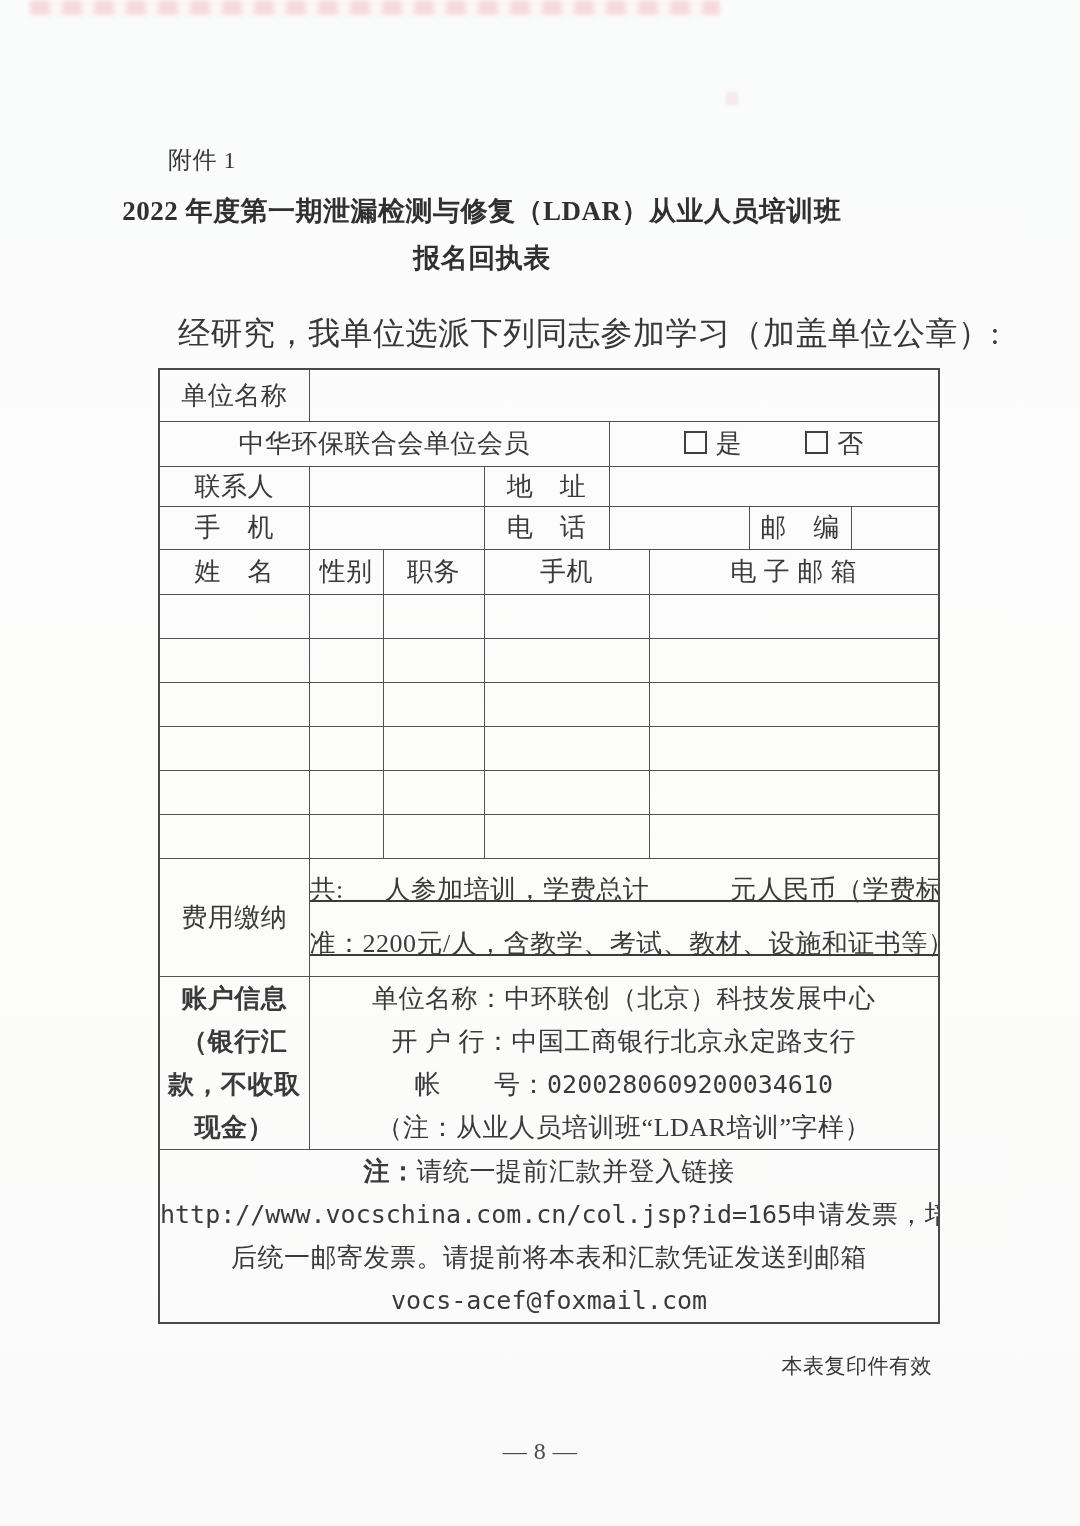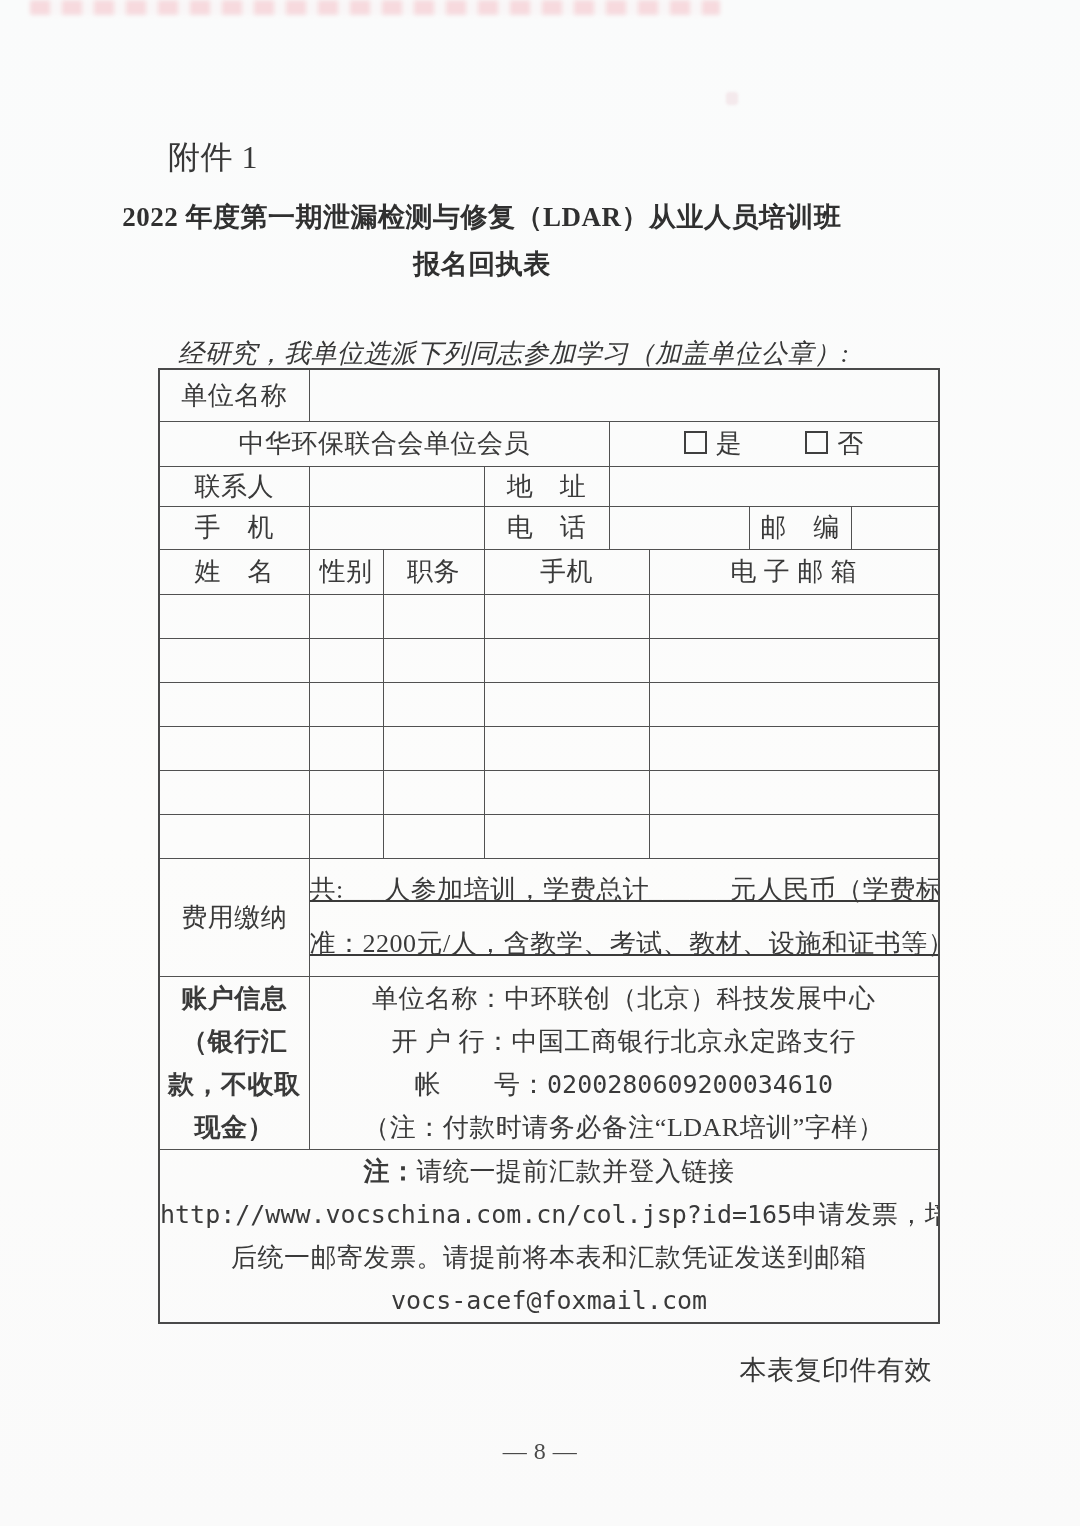--- a/index.html
+++ b/index.html
@@ -16,24 +16,24 @@
     position: absolute; left: 30px; top: 0; width: 690px; height: 15px;
     background: repeating-linear-gradient(90deg,
       rgba(242,166,176,0.38) 0 20px, rgba(242,166,176,0.05) 20px 32px);
     filter: blur(2px);
     border-radius: 2px;
   }
   .artifact-dot {
     position: absolute; left: 726px; top: 92px; width: 12px; height: 13px;
     background: rgba(225,170,180,0.22); filter: blur(1.5px); border-radius: 3px;
   }
-  .attachment { position: absolute; left: 168px; top: 136px; font-size: 32px; }
-  .title-block { position: absolute; left: 0; top: 194px; width: 964px; text-align: center; }
+  .attachment { position: absolute; left: 168px; top: 144px; font-size: 24px; }
+  .title-block { position: absolute; left: 0; top: 188px; width: 964px; text-align: center; }
   .title-line { font-size: 27px; font-weight: 700; line-height: 47px; color: #303030; }
-  .intro { position: absolute; left: 178px; top: 336px; font-size: 26px; font-style: italic; }
+  .intro { position: absolute; left: 178px; top: 312px; font-size: 32px; }
   table.form {
     position: absolute; left: 158px; top: 368px;
     width: 780px; border-collapse: collapse; table-layout: fixed;
     border: 2px solid #4a4a4a;
     font-size: 26px; color: #3a3a3a;
   }
   table.form td {
     border: 1px solid #515151;
     text-align: center; vertical-align: middle;
     padding: 0; overflow: hidden;
@@ -50,21 +50,21 @@
   .cb-gap { margin-left: 56px; }
   .fee-content { text-align: left; padding: 4px 4px 4px 16px; }
   .fee-line { line-height: 54px; white-space: nowrap; text-decoration: underline; }
   .account-label-line { line-height: 43px; font-weight: bold; }
   .account-content { text-align: left; padding-left: 16px; }
   .account-line { line-height: 43px; white-space: nowrap; }
   .mono { font-family: "DejaVu Sans Mono", "Liberation Mono", monospace; letter-spacing: 0; font-size: 25px; }
   .notes-content { text-align: left; padding: 10px 14px 8px 16px; }
   .notes-line { line-height: 43px; white-space: nowrap; }
   .bold { font-weight: 700; }
-  .copy-note { position: absolute; right: 148px; top: 1352px; font-size: 27px; }
+  .copy-note { position: absolute; right: 148px; top: 1352px; font-size: 21px; }
   .page-footer { position: absolute; left: 0; top: 1438px; width: 1080px; text-align: center; font-size: 24px; color: #4a4a4a; }
 </style>
 </head>
 <body>
 
 <div class="artifact-strip"></div>
 <div class="artifact-dot"></div>
 
 <div class="attachment">附件 1</div>
 
@@ -180,21 +180,21 @@
     <td>
       <div class="account-label-line">账户信息</div>
       <div class="account-label-line">（银行汇</div>
       <div class="account-label-line">款，不收取</div>
       <div class="account-label-line">现金）</div>
     </td>
     <td colspan="7" class="account-content">
       <div class="account-line">单位名称：中环联创（北京）科技发展中心</div>
       <div class="account-line">开 户 行：中国工商银行北京永定路支行</div>
       <div class="account-line"><span>帐　　号：</span><span class="mono">0200280609200034610</span></div>
-      <div class="account-line">（注：付款时请务必备注“LDAR培训”字样）</div>
+      <div class="account-line">（注：从业人员培训班“LDAR培训”字样）</div>
     </td>
   </tr>
 
   <tr class="h177">
     <td colspan="8" class="notes-content">
       <div class="notes-line"><span class="bold">注：</span><span>请统一提前汇款并登入链接</span></div>
       <div class="notes-line"><span class="mono">http://www.vocschina.com.cn/col.jsp?id=165</span><span>申请发票，培训结束</span></div>
       <div class="notes-line">后统一邮寄发票。请提前将本表和汇款凭证发送到邮箱</div>
       <div class="notes-line mono">vocs-acef@foxmail.com</div>
     </td>

